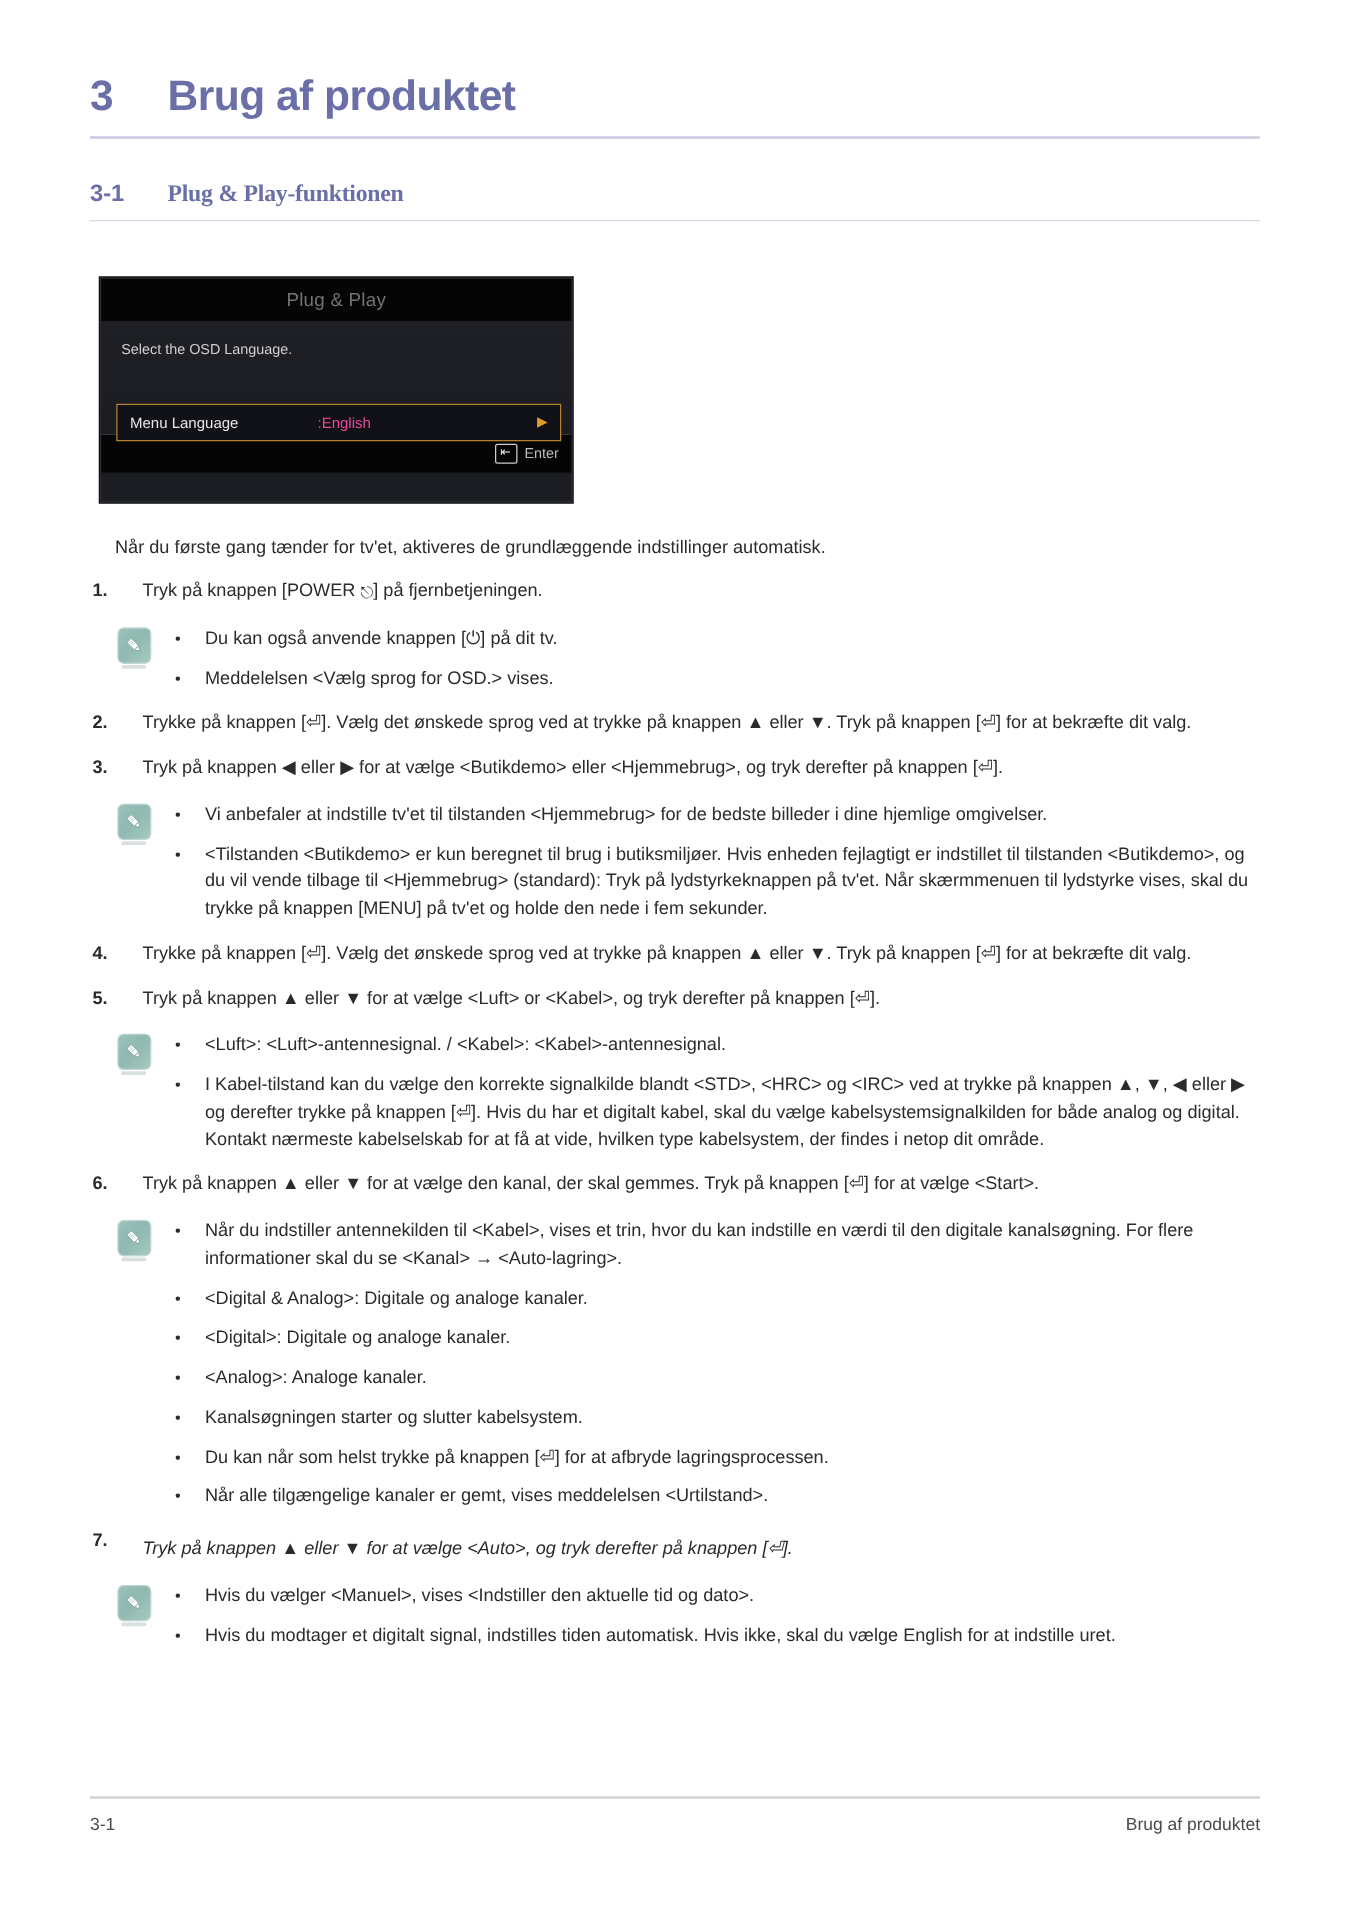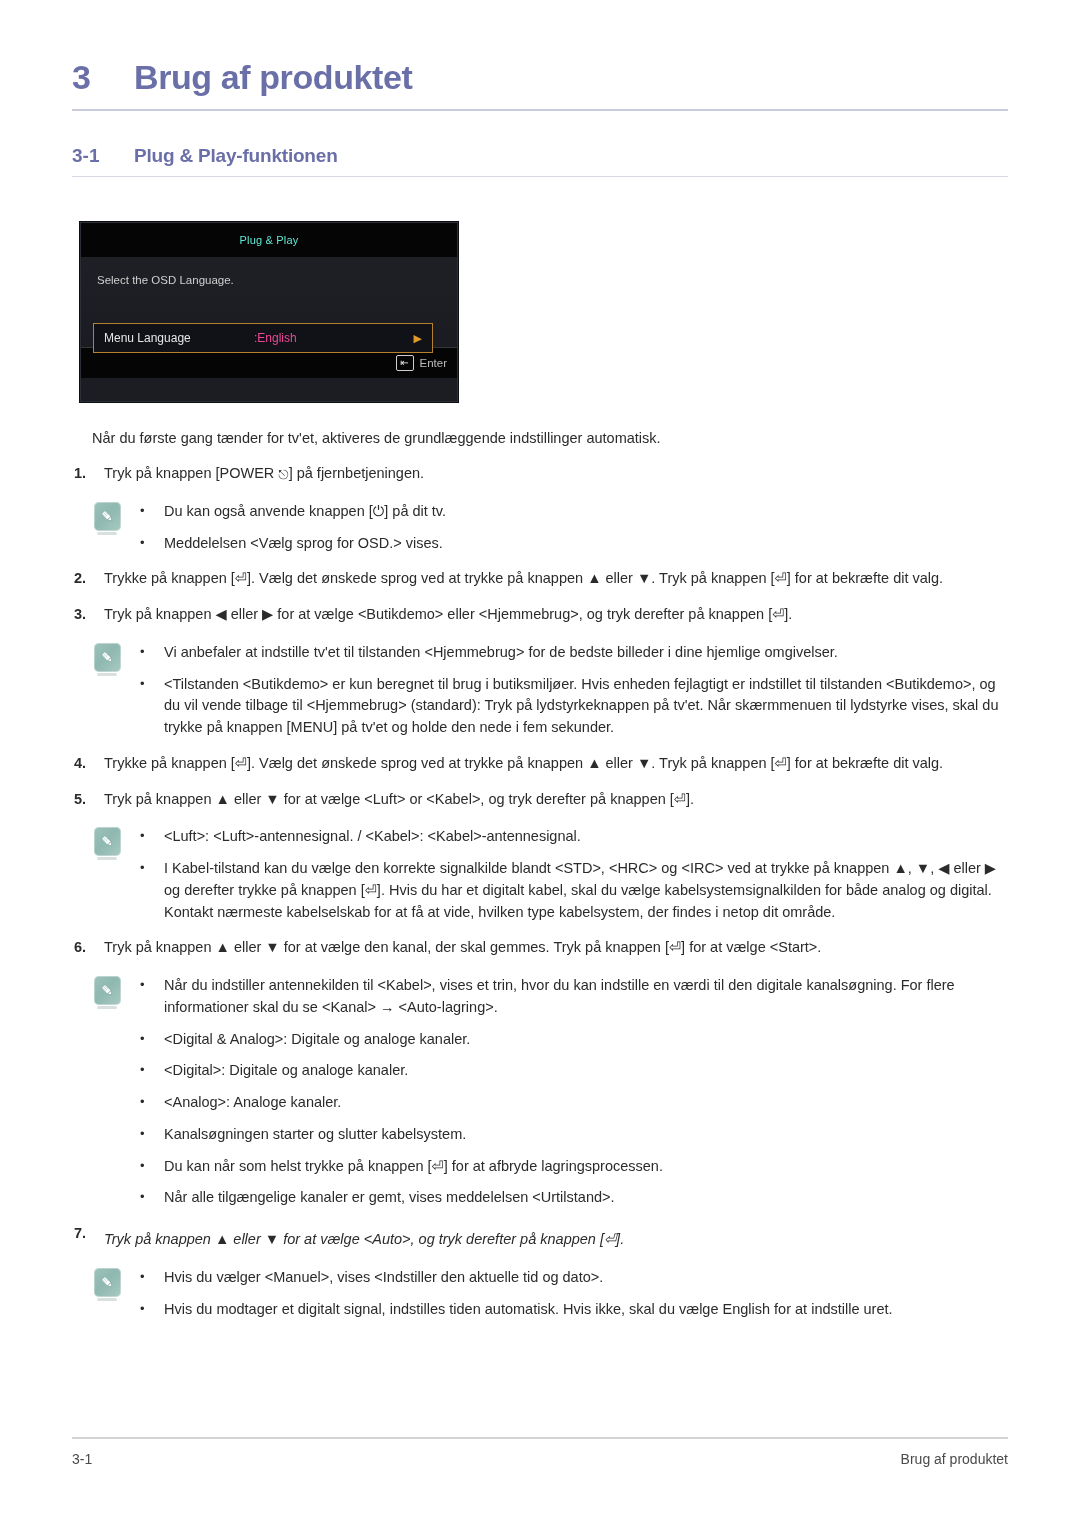--- a/index.html
+++ b/index.html
@@ -57,20 +57,21 @@
   .section-num {
     font-size: 19px;
     font-weight: bold;
     width: 62px;
     flex: 0 0 62px;
   }
   .section-title {
     font-size: 19px;
     font-weight: bold;
     letter-spacing: -0.2px;
+    font-family: Liberation Serif, serif;
   }
   .rule-light {
     margin-top: 9px;
     border-top: 1.5px solid #d6d8e6;
     height: 0;
   }
 
   
   .osd-wrap {
     margin-top: 45px;
@@ -87,40 +88,40 @@
     box-shadow: 0 0 0 1px #0c0d10;
   }
   .osd-titlebar {
     height: 34px;
     background: #050506;
     display: flex;
     align-items: center;
     justify-content: center;
   }
   .osd-title {
-    color: #5eead4;
-    font-size: 11px;
+    color: #737373;
+    font-size: 15px;
     letter-spacing: 0.2px;
   }
   .osd-body {
     position: relative;
     height: 90px;
     background: linear-gradient(180deg,#1e2026 0%, #1a1c21 100%);
   }
   .osd-sub {
     position: absolute;
     left: 16px;
     top: 17px;
     color: #cfcfcf;
     font-size: 11.5px;
   }
   .osd-row {
     position: absolute;
     left: 12px;
-    right: 24px;
+    right: 8px;
     top: 66px;
     height: 28px;
     border: 1px solid #b5812e;
     background: #101217;
     display: flex;
     align-items: center;
   }
   .osd-row-label {
     color: #e6e6e6;
     font-size: 12px;
@@ -184,20 +185,21 @@
   }
   .step-num {
     flex: 0 0 32px;
     font-weight: bold;
     padding-left: 2px;
     box-sizing: border-box;
   }
   .step-text {
     flex: 1 1 auto;
     padding-right: 2px;
+    margin-left: 10px;
   }
   .step-cont {
     margin-top: 6px;
     font-style: italic;
   }
 
   
   .note {
     display: flex;
     margin-top: 16px;

